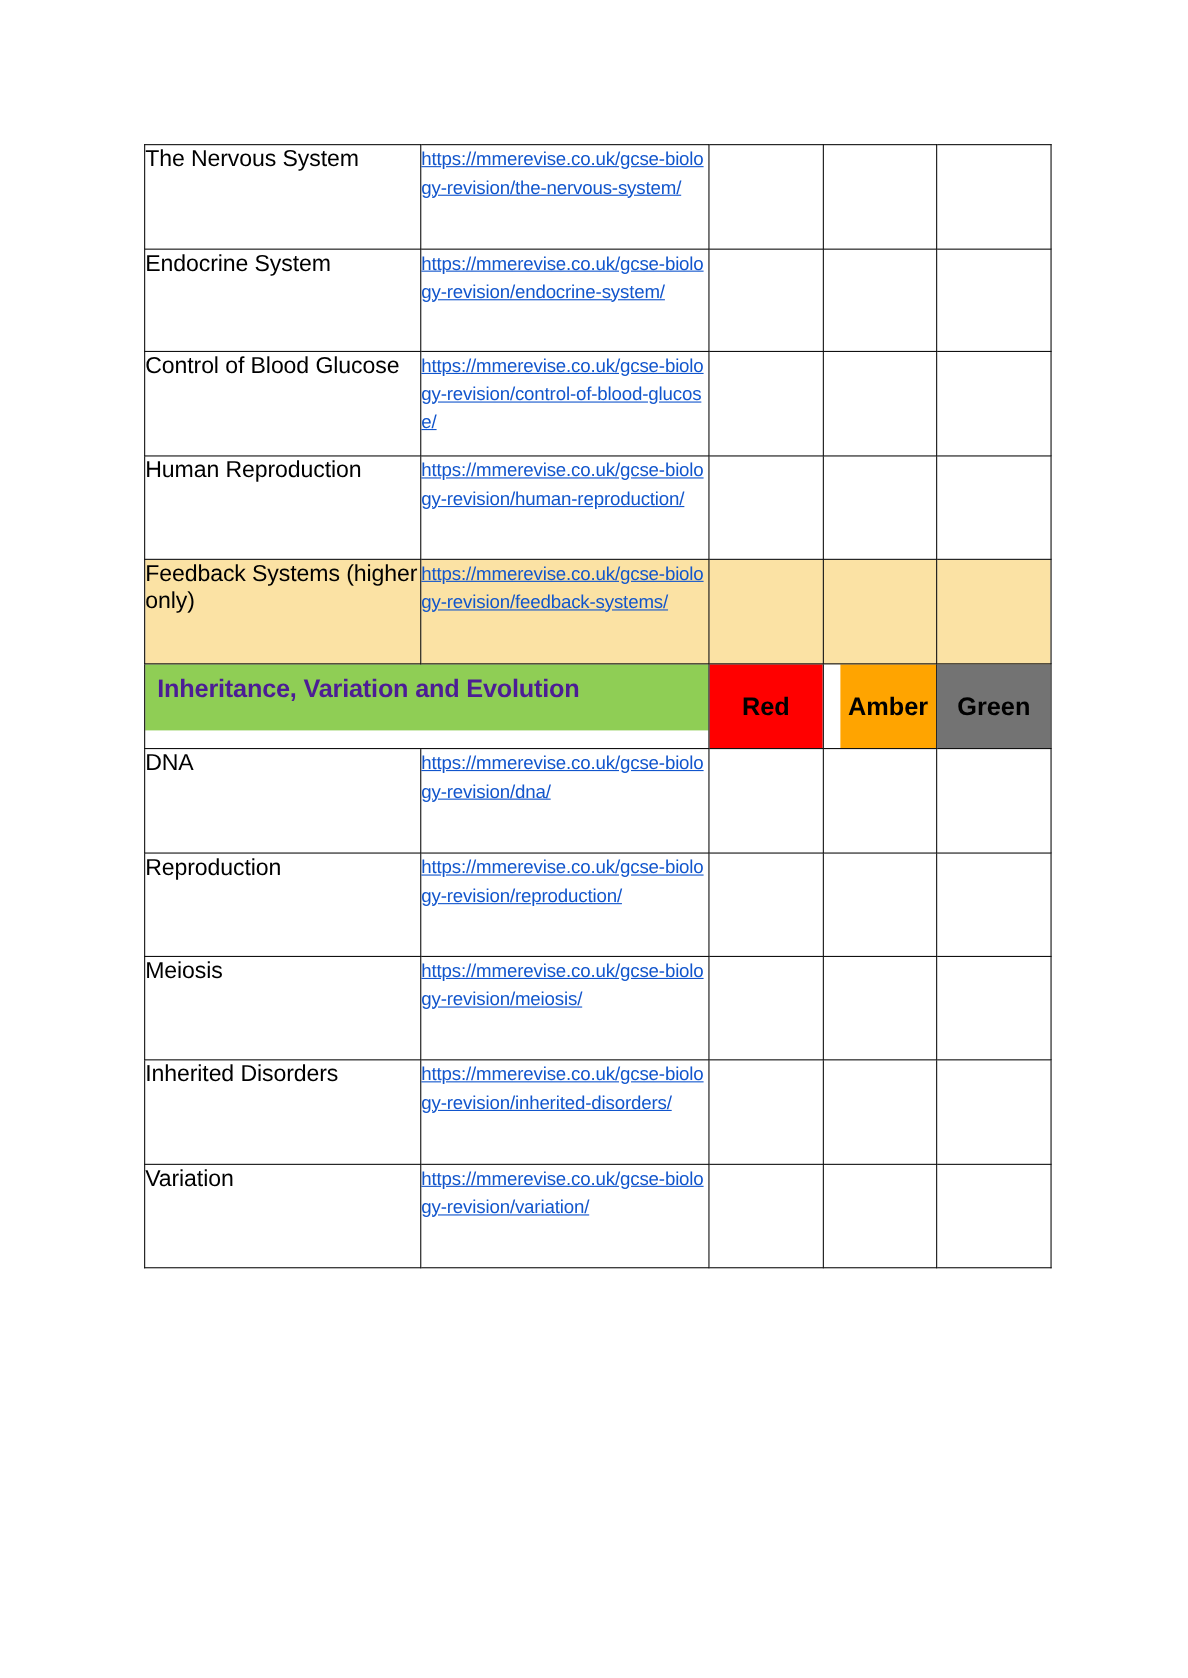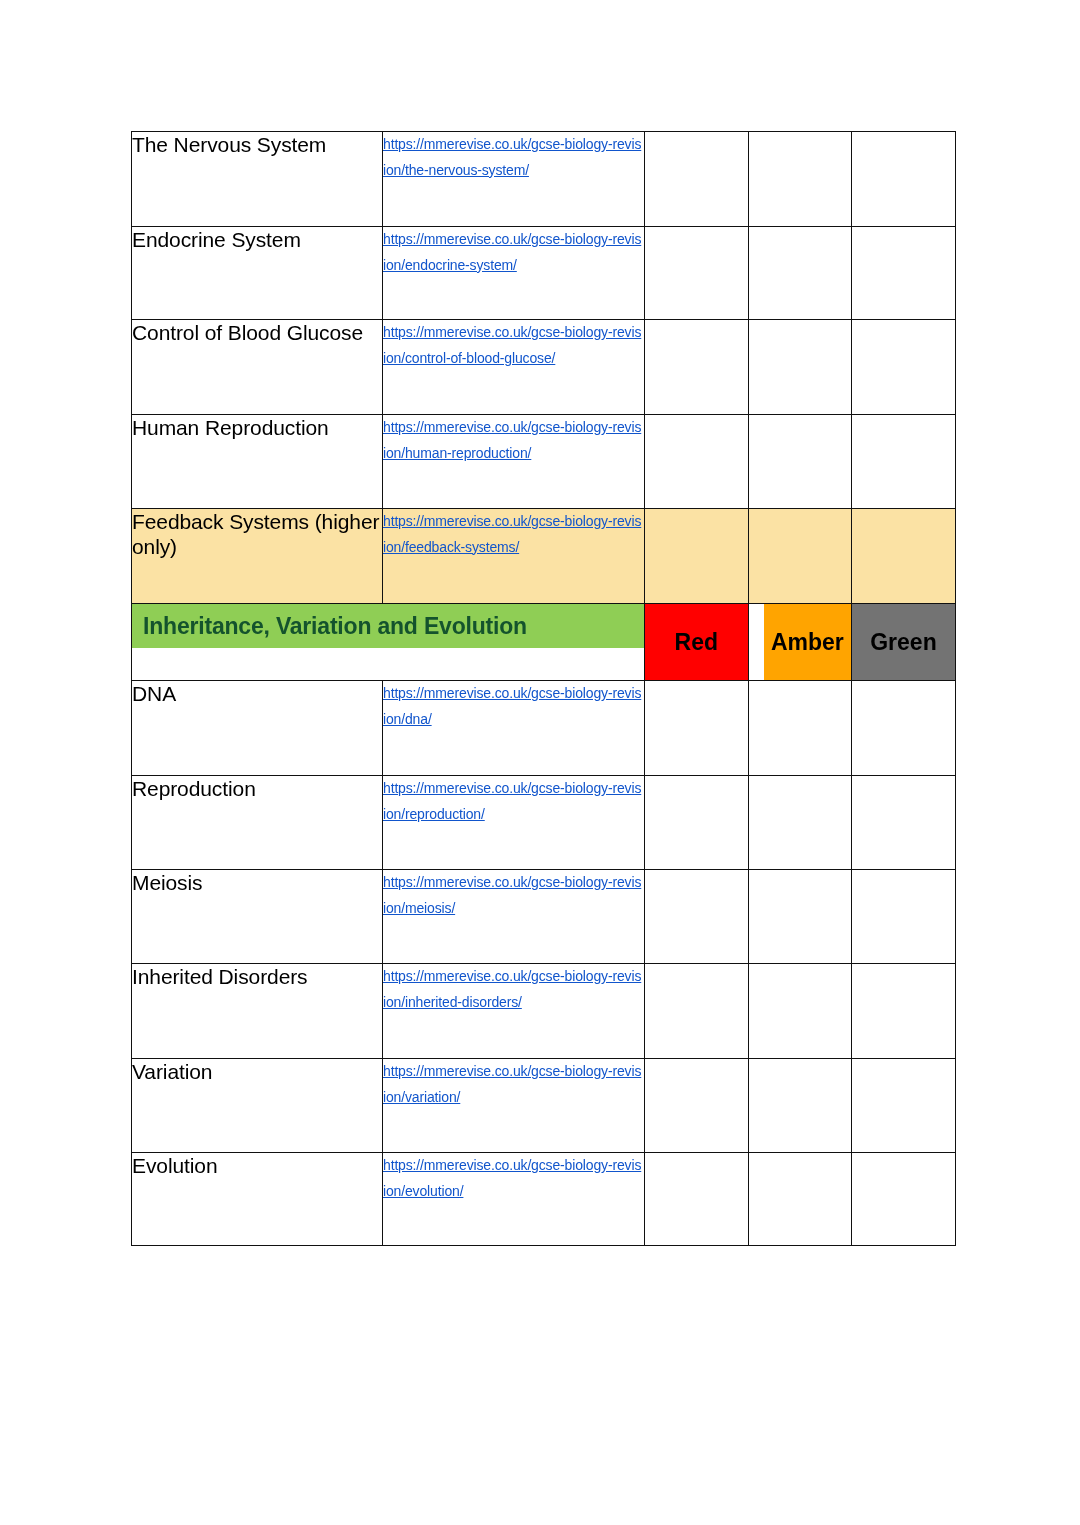--- a/index.html
+++ b/index.html
@@ -48,21 +48,21 @@
   .topic-cell {
     padding: 10px 0 10px 11px;
     font-size: 21px;
     line-height: 25px;
     color: #000000;
     letter-spacing: -0.1px;
   }
 
   .link-cell {
     padding: 10px 6px 10px 7px;
-    font-size: 14px;
+    font-size: 17px;
     line-height: 25.5px;
   }
 
   .link-cell a,
   .link-cell .url {
     color: #1155cc;
     text-decoration: underline;
     text-decoration-color: #1155cc;
     word-break: break-all;
     overflow-wrap: anywhere;
@@ -75,22 +75,22 @@
   
   tr.highlight td { background: #fbe2a4; }
 
   
   tr.section-header td { padding: 0; }
 
   .section-title {
     background: #8fce55;
     font-size: 23px;
     font-weight: bold;
-    color: #14532d;
-    padding: 8px 0 8px 11px;
+    color: #4c1d95;
+    padding: 8px 0 24px 11px;
     line-height: 28px;
     letter-spacing: -0.2px;
     white-space: nowrap;
   }
 
   .rag-head {
     font-size: 23px;
     font-weight: bold;
     color: #000000;
     text-align: center;
@@ -220,24 +220,17 @@
       </tr>
 
       <tr class="r-variation">
         <td class="topic-cell">Variation</td>
         <td class="link-cell"><span class="url">https://mmerevise.co.uk/gcse-biology-revision/variation/</span></td>
         <td class="rag-cell"></td>
         <td class="rag-cell"></td>
         <td class="rag-cell"></td>
       </tr>
 
-      <tr class="r-evolution">
-        <td class="topic-cell">Evolution</td>
-        <td class="link-cell"><span class="url">https://mmerevise.co.uk/gcse-biology-revision/evolution/</span></td>
-        <td class="rag-cell"></td>
-        <td class="rag-cell"></td>
-        <td class="rag-cell"></td>
-      </tr>
 
     </tbody>
   </table>
 
 </div>
 
 </body></html>

